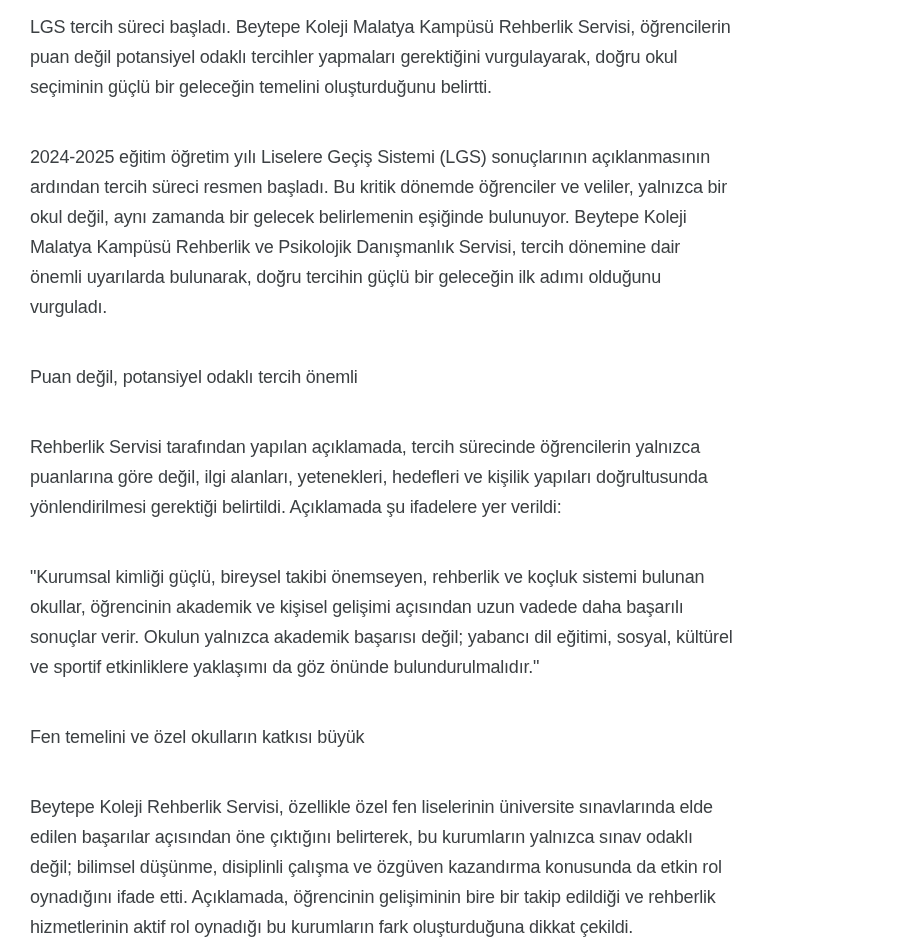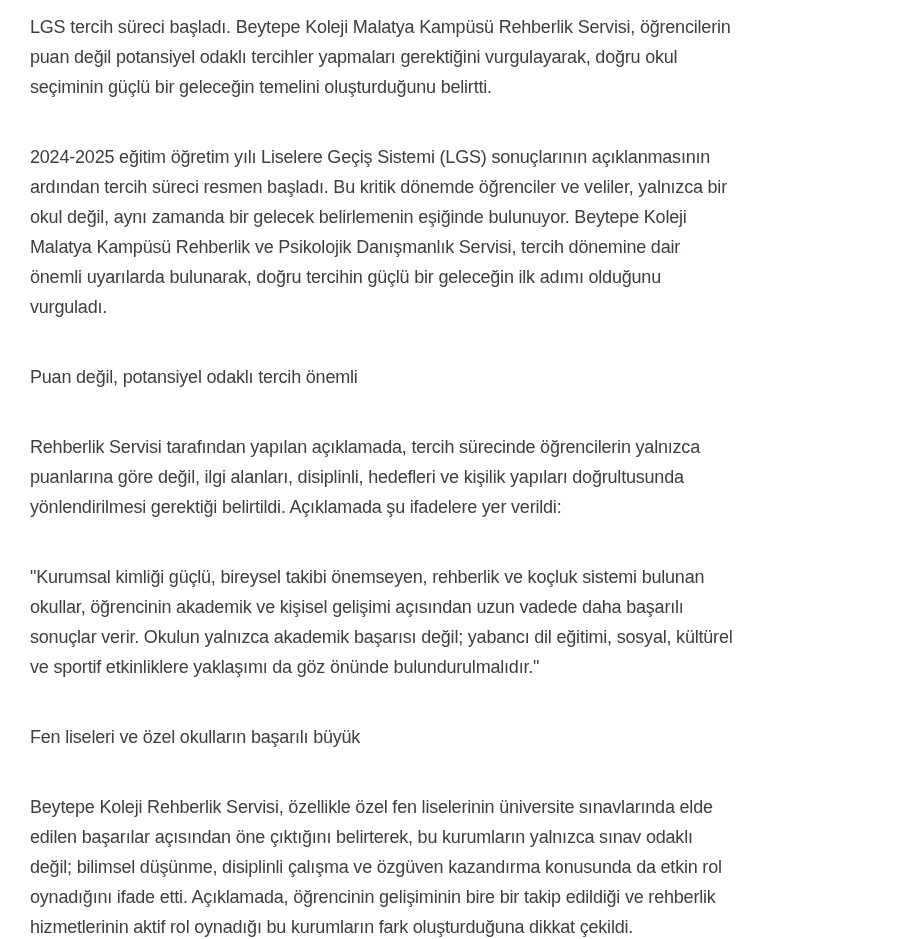--- a/index.html
+++ b/index.html
@@ -36,20 +36,20 @@
 </head>
 <body>
 
 <div class="article">
   <p>LGS tercih süreci başladı. Beytepe Koleji Malatya Kampüsü Rehberlik Servisi, öğrencilerin puan değil potansiyel odaklı tercihler yapmaları gerektiğini vurgulayarak, doğru okul seçiminin güçlü bir geleceğin temelini oluşturduğunu belirtti.</p>
 
   <p>2024-2025 eğitim öğretim yılı Liselere Geçiş Sistemi (LGS) sonuçlarının açıklanmasının ardından tercih süreci resmen başladı. Bu kritik dönemde öğrenciler ve veliler, yalnızca bir okul değil, aynı zamanda bir gelecek belirlemenin eşiğinde bulunuyor. Beytepe Koleji Malatya Kampüsü Rehberlik ve Psikolojik Danışmanlık Servisi, tercih dönemine dair önemli uyarılarda bulunarak, doğru tercihin güçlü bir geleceğin ilk adımı olduğunu vurguladı.</p>
 
   <p class="subheading">Puan değil, potansiyel odaklı tercih önemli</p>
 
-  <p>Rehberlik Servisi tarafından yapılan açıklamada, tercih sürecinde öğrencilerin yalnızca puanlarına göre değil, ilgi alanları, disiplinli, hedefleri ve kişilik yapıları doğrultusunda yönlendirilmesi gerektiği belirtildi. Açıklamada şu ifadelere yer verildi:</p>
+  <p>Rehberlik Servisi tarafından yapılan açıklamada, tercih sürecinde öğrencilerin yalnızca puanlarına göre değil, ilgi alanları, yetenekleri, hedefleri ve kişilik yapıları doğrultusunda yönlendirilmesi gerektiği belirtildi. Açıklamada şu ifadelere yer verildi:</p>
 
   <p>"Kurumsal kimliği güçlü, bireysel takibi önemseyen, rehberlik ve koçluk sistemi bulunan okullar, öğrencinin akademik ve kişisel gelişimi açısından uzun vadede daha başarılı sonuçlar verir. Okulun yalnızca akademik başarısı değil; yabancı dil eğitimi, sosyal, kültürel ve sportif etkinliklere yaklaşımı da göz önünde bulundurulmalıdır."</p>
 
-  <p class="subheading">Fen liseleri ve özel okulların başarılı büyük</p>
+  <p class="subheading">Fen temelini ve özel okulların katkısı büyük</p>
 
   <p>Beytepe Koleji Rehberlik Servisi, özellikle özel fen liselerinin üniversite sınavlarında elde edilen başarılar açısından öne çıktığını belirterek, bu kurumların yalnızca sınav odaklı değil; bilimsel düşünme, disiplinli çalışma ve özgüven kazandırma konusunda da etkin rol oynadığını ifade etti. Açıklamada, öğrencinin gelişiminin bire bir takip edildiği ve rehberlik hizmetlerinin aktif rol oynadığı bu kurumların fark oluşturduğuna dikkat çekildi.</p>
 </div>
 
 </body></html>

